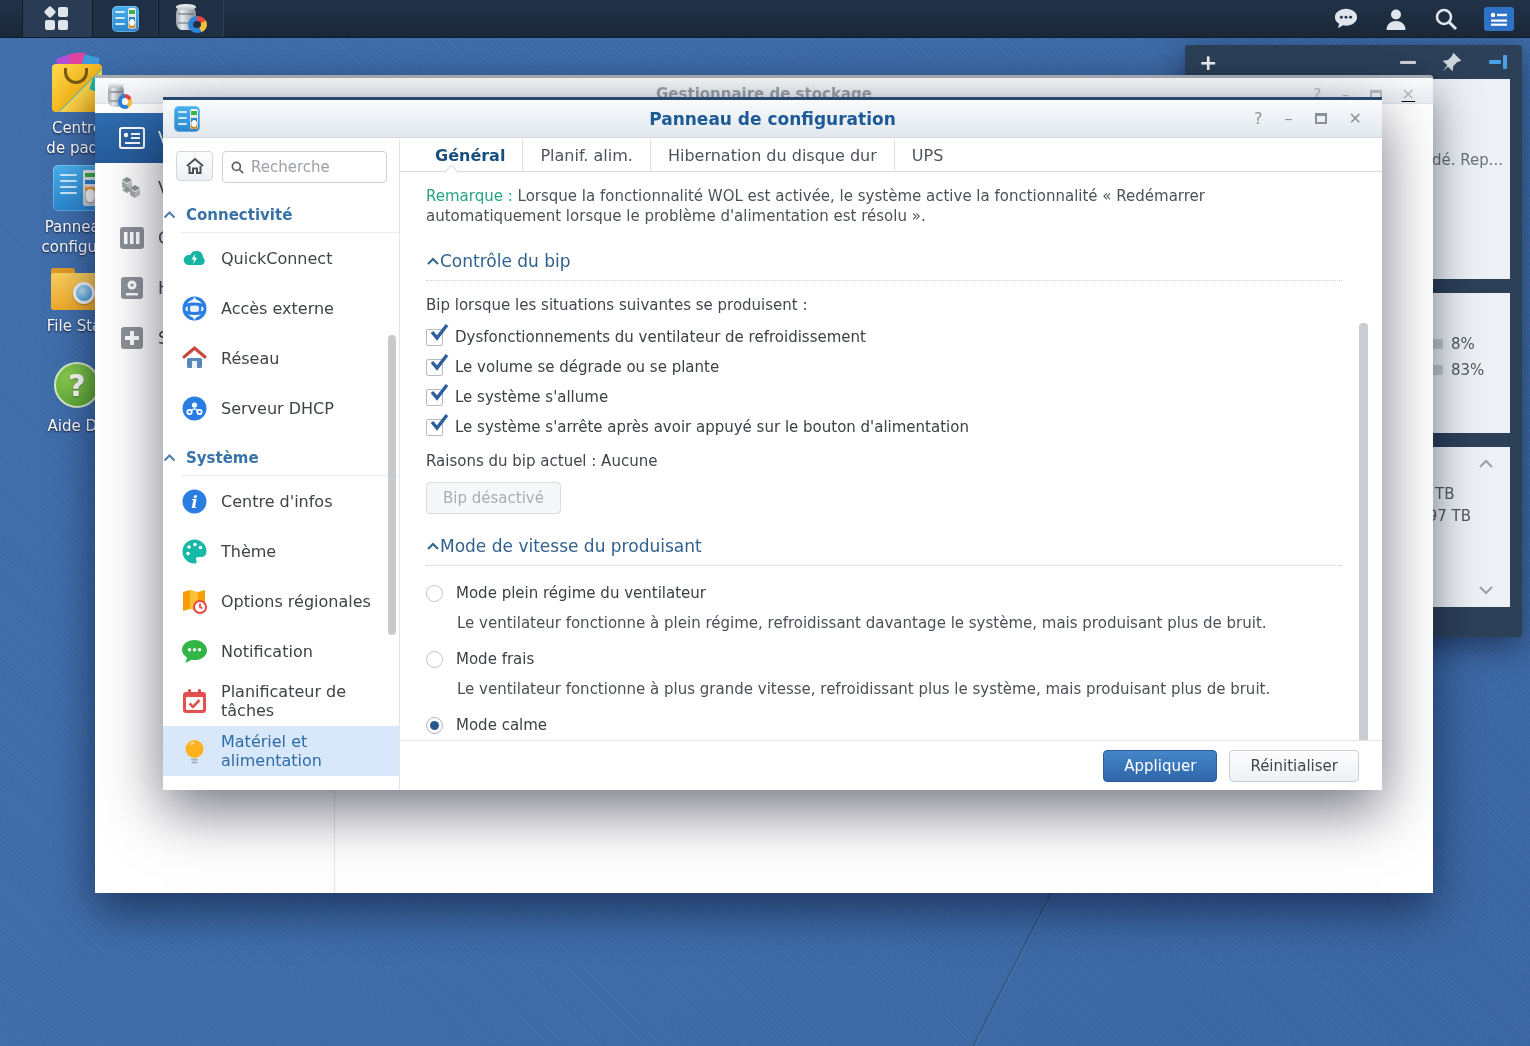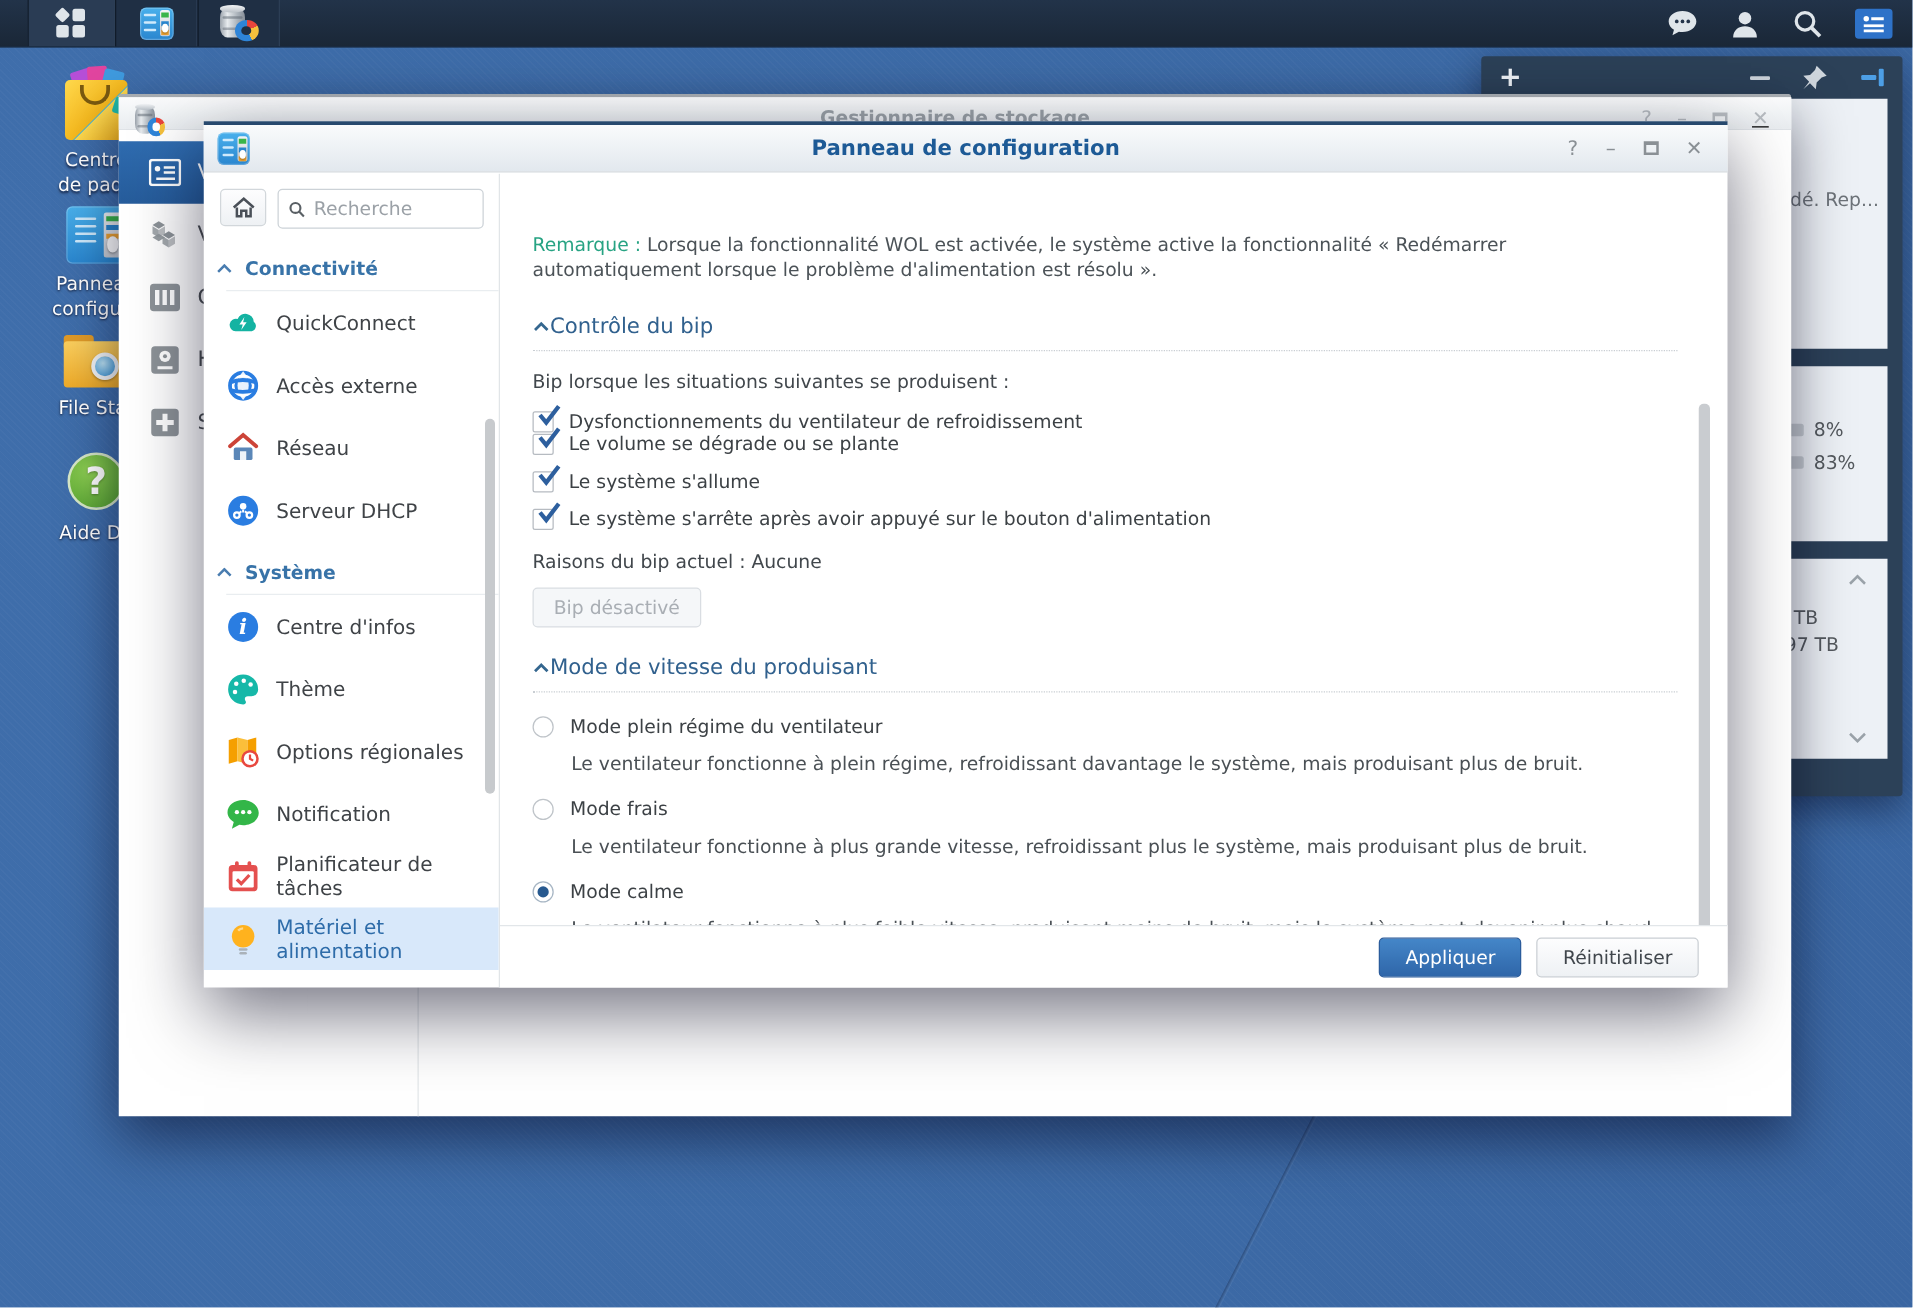--- a/index.html
+++ b/index.html
@@ -146,21 +146,21 @@
   .cp-side { width:237px; border-right:1px solid #e1e5e8; position:relative; overflow:hidden; }
   .side-top { display:flex; gap:9px; padding:12px 12px 0 13px; }
   .home-btn { width:37px; height:30px; border:1px solid #d2d7db; border-radius:4px;
     background:linear-gradient(#fdfdfe,#eef1f4); display:flex; align-items:center; justify-content:center; }
   .search-box { flex:1; height:30px; border:1px solid #ccd2d7; border-radius:4px; background:#fff;
     display:flex; align-items:center; gap:7px; padding:15px 8px; }
   .search-box input { border:none; outline:none; width:100%; font-size:15px; color:#444;
     font-family:inherit; background:transparent; }
   .search-box input::placeholder { color:#9ba1a7; }
   .side-section { margin-top:19px; }
-  .sec-head { display:flex; align-items:center; gap:10px; padding-left:10px; height:26px; }
+  .sec-head { display:flex; align-items:center; gap:10px; padding-left:0; height:26px; }
   .sec-head .lbl { color:#3873a8; font-weight:bold; font-size:15px; }
   .sec-rule { border-top:1px solid #e9edf0; margin:4px 0 0 18px; }
   .side-item { height:50px; display:flex; align-items:center; gap:13px; padding-left:18px;
     font-size:16px; color:#3f4347; cursor:pointer; }
   .side-item.sel { background:#d8e8fa; color:#2e6ca9; }
   .side-item svg { flex:0 0 auto; }
   .side-scroll { position:absolute; right:3px; top:196px; width:8px; height:300px;
     background:#c7cacd; border-radius:4px; }
 
   
@@ -511,20 +511,35 @@
               <rect x="10.5" y="23.5" width="6" height="2" rx="1" fill="#aab2b9"></rect>
             </svg>
             <span class="lbl">Matériel et alimentation</span>
           </div>
         </div>
 
         <div class="side-scroll"></div>
       </div>
 
       <div class="cp-content">
+        <div class="tabbar">
+          <div class="tab active">
+            <span>Général</span>
+          </div>
+          <div class="tab">
+            <span>Planif. alim.</span>
+          </div>
+          <div class="tab">
+            <span>Hibernation du disque dur</span>
+          </div>
+          <div class="tab">
+            <span>UPS</span>
+          </div>
+          <div class="notch"></div>
+        </div>
 
         <div class="scrollarea">
           <div class="remark">
             <span class="green">Remarque :</span>
             <span>Lorsque la fonctionnalité WOL est activée, le système active la fonctionnalité « Redémarrer automatiquement lorsque le problème d'alimentation est résolu ».</span>
           </div>
 
           
           <div class="sec-title">
             <svg width="14" height="9" viewBox="0 0 14 9">
@@ -536,21 +551,21 @@
           <div class="intro">Bip lorsque les situations suivantes se produisent :</div>
 
           <div class="cbrow">
             <span class="cb">
               <svg width="21" height="19" viewBox="0 0 21 19">
                   <path d="M4 9 l5 6 L19 2" stroke="#2d5f9e" stroke-width="3.4" fill="none"></path>
                 </svg>
             </span>
             <span class="lbl">Dysfonctionnements du ventilateur de refroidissement</span>
           </div>
-          <div class="cbrow" style="margin-top:0">
+          <div class="cbrow" style="margin-top:12px">
             <span class="cb">
               <svg width="21" height="19" viewBox="0 0 21 19">
                   <path d="M4 9 l5 6 L19 2" stroke="#2d5f9e" stroke-width="3.4" fill="none"></path>
                 </svg>
             </span>
             <span class="lbl">Le volume se dégrade ou se plante</span>
           </div>
           <div class="cbrow" style="margin-top:12px">
             <span class="cb">
               <svg width="21" height="19" viewBox="0 0 21 19">

